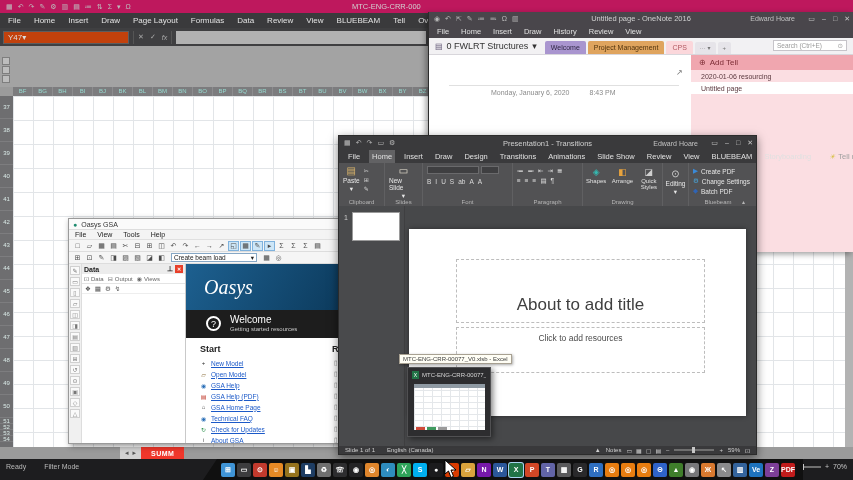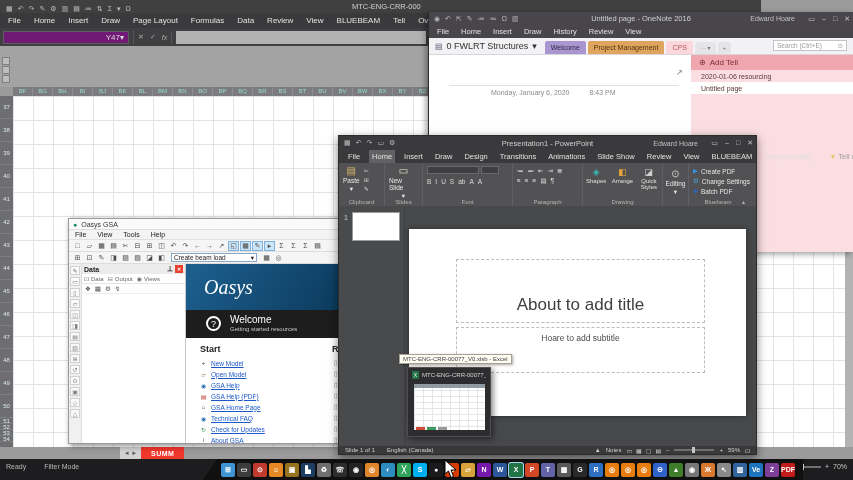--- a/index.html
+++ b/index.html
@@ -2,29 +2,29 @@
 <html><head>
 <meta charset="utf-8">
 <style>
   *{margin:0;padding:0;box-sizing:border-box}
   html,body{width:853px;height:480px;overflow:hidden}
   body{position:relative;font-family:"Liberation Sans",sans-serif;background:#9b9b9b;font-size:8px;color:#222}
   .fx{display:flex;align-items:center}
 
   
   #xl{position:absolute;inset:0;z-index:1}
-  .xl-title{position:absolute;left:0;top:0;width:761px;height:13px;background:#404040;color:#cfcfcf;display:flex;align-items:flex-end}
+  .xl-title{position:absolute;left:0;top:0;width:853px;height:13px;background:#be185d;color:#cfcfcf;display:flex;align-items:center}
   .xl-qat{display:flex;gap:5px;padding-left:6px;font-size:7px;color:#bdbdbd}
   .xl-doc-title{position:absolute;left:352px;top:2px;font-size:7.5px;color:#d2d2d2;white-space:nowrap}
   .xl-tabs{position:absolute;left:0;top:13px;width:853px;height:15px;background:#3a3a3c;display:flex;align-items:center;gap:13px;padding-left:8px;font-size:8px;color:#e3e3e3}
   .xl-tab{white-space:nowrap}
   .xl-tellme{display:flex;align-items:center;gap:3px;color:#9f9f9f;margin-left:10px;white-space:nowrap}
   .bulb{color:#d8c24a;font-size:7px}
   .xl-formula{position:absolute;left:0;top:28px;width:853px;height:18px;background:#3f3f41;display:flex;align-items:center;gap:4px;padding-left:3px}
-  .namebox{width:126px;height:13px;background:#701a75;border:1px solid #5d5d5f;color:#ddd;font-size:8px;display:flex;align-items:center;padding:0 4px;justify-content:flex-end}
+  .namebox{width:126px;height:13px;background:#c2410c;border:1px solid #5d5d5f;color:#ddd;font-size:8px;display:flex;align-items:center;padding:0 4px;justify-content:flex-start}
   .fbtns{display:flex;gap:6px;color:#a9a9a9;font-size:7px;padding:0 4px;border-left:1px solid #555;border-right:1px solid #555;height:13px;align-items:center}
   .fbar{width:250px;height:13px;background:#b2b2b2}
   .xl-gap{position:absolute;left:0;top:46px;width:853px;height:41px;background:#a3a3a3}
   .outline{position:absolute;left:2px;top:57px;display:flex;flex-direction:column;gap:1px}
   .outline span{width:8px;height:8px;background:#bdbdbd;border:1px solid #7e7e7e}
   .xl-colhead{position:absolute;left:13px;top:87px;width:840px;height:9px;background:#7c7c7e;display:flex}
   .xl-colhead span{width:20px;text-align:center;font-size:6px;color:#95d9cf;line-height:9px;border-right:1px solid #8c8c8e}
   .xl-rowhead{position:absolute;left:0;top:96px;width:13px;height:351px;background:#6e6e70;display:flex;flex-direction:column;overflow:hidden}
   .xl-rowhead div{font-size:6px;color:#d9e9e6;text-align:center;border-bottom:1px solid #7d7d7f;flex:none;display:flex;align-items:center;justify-content:center}
   .xl-grid{position:absolute;left:13px;top:96px;width:832px;height:351px;background-color:#fff;
@@ -534,21 +534,21 @@
 <div id="pp">
   <div class="pp-title">
     <div class="on-qat">
 
     <span>▦</span>
         <span>↶</span>
         <span>↷</span>
         <span>▭</span>
         <span>⚙</span>
       </div>
-    <div class="pp-doc-title">Presentation1  -  PowerPoint</div>
+    <div class="pp-doc-title">Presentation1  -  Transitions</div>
     <span class="on-user">Edward Hoare</span>
     <div class="winbtns">
 
     <span>▭</span>
         <span>–</span>
         <span>□</span>
         <span>✕</span>
       </div>
   </div>
   <div class="pp-tabs">
@@ -682,21 +682,21 @@
       <div class="glabel">Bluebeam</div>
       <span class="bb-collapse">▴</span>
     </div>
   </div>
   <div class="pp-thumbs">
     <span class="pp-thumbnum">1</span>
     <div class="pp-thumbslide"></div>
   </div>
   <div class="pp-slide">
     <div class="ph ph-title">About to add title</div>
-    <div class="ph ph-sub">Hoare to add subtitle</div>
+    <div class="ph ph-sub">Click to add resources</div>
   </div>
   <div class="pp-status">
     <span>Slide 1 of 1</span>
     <span>English (Canada)</span>
     <div class="rgt">
       <span>▲</span>
       <span>Notes</span>
       <span class="fx" style="gap:4px">
 
       <span>▭</span>

